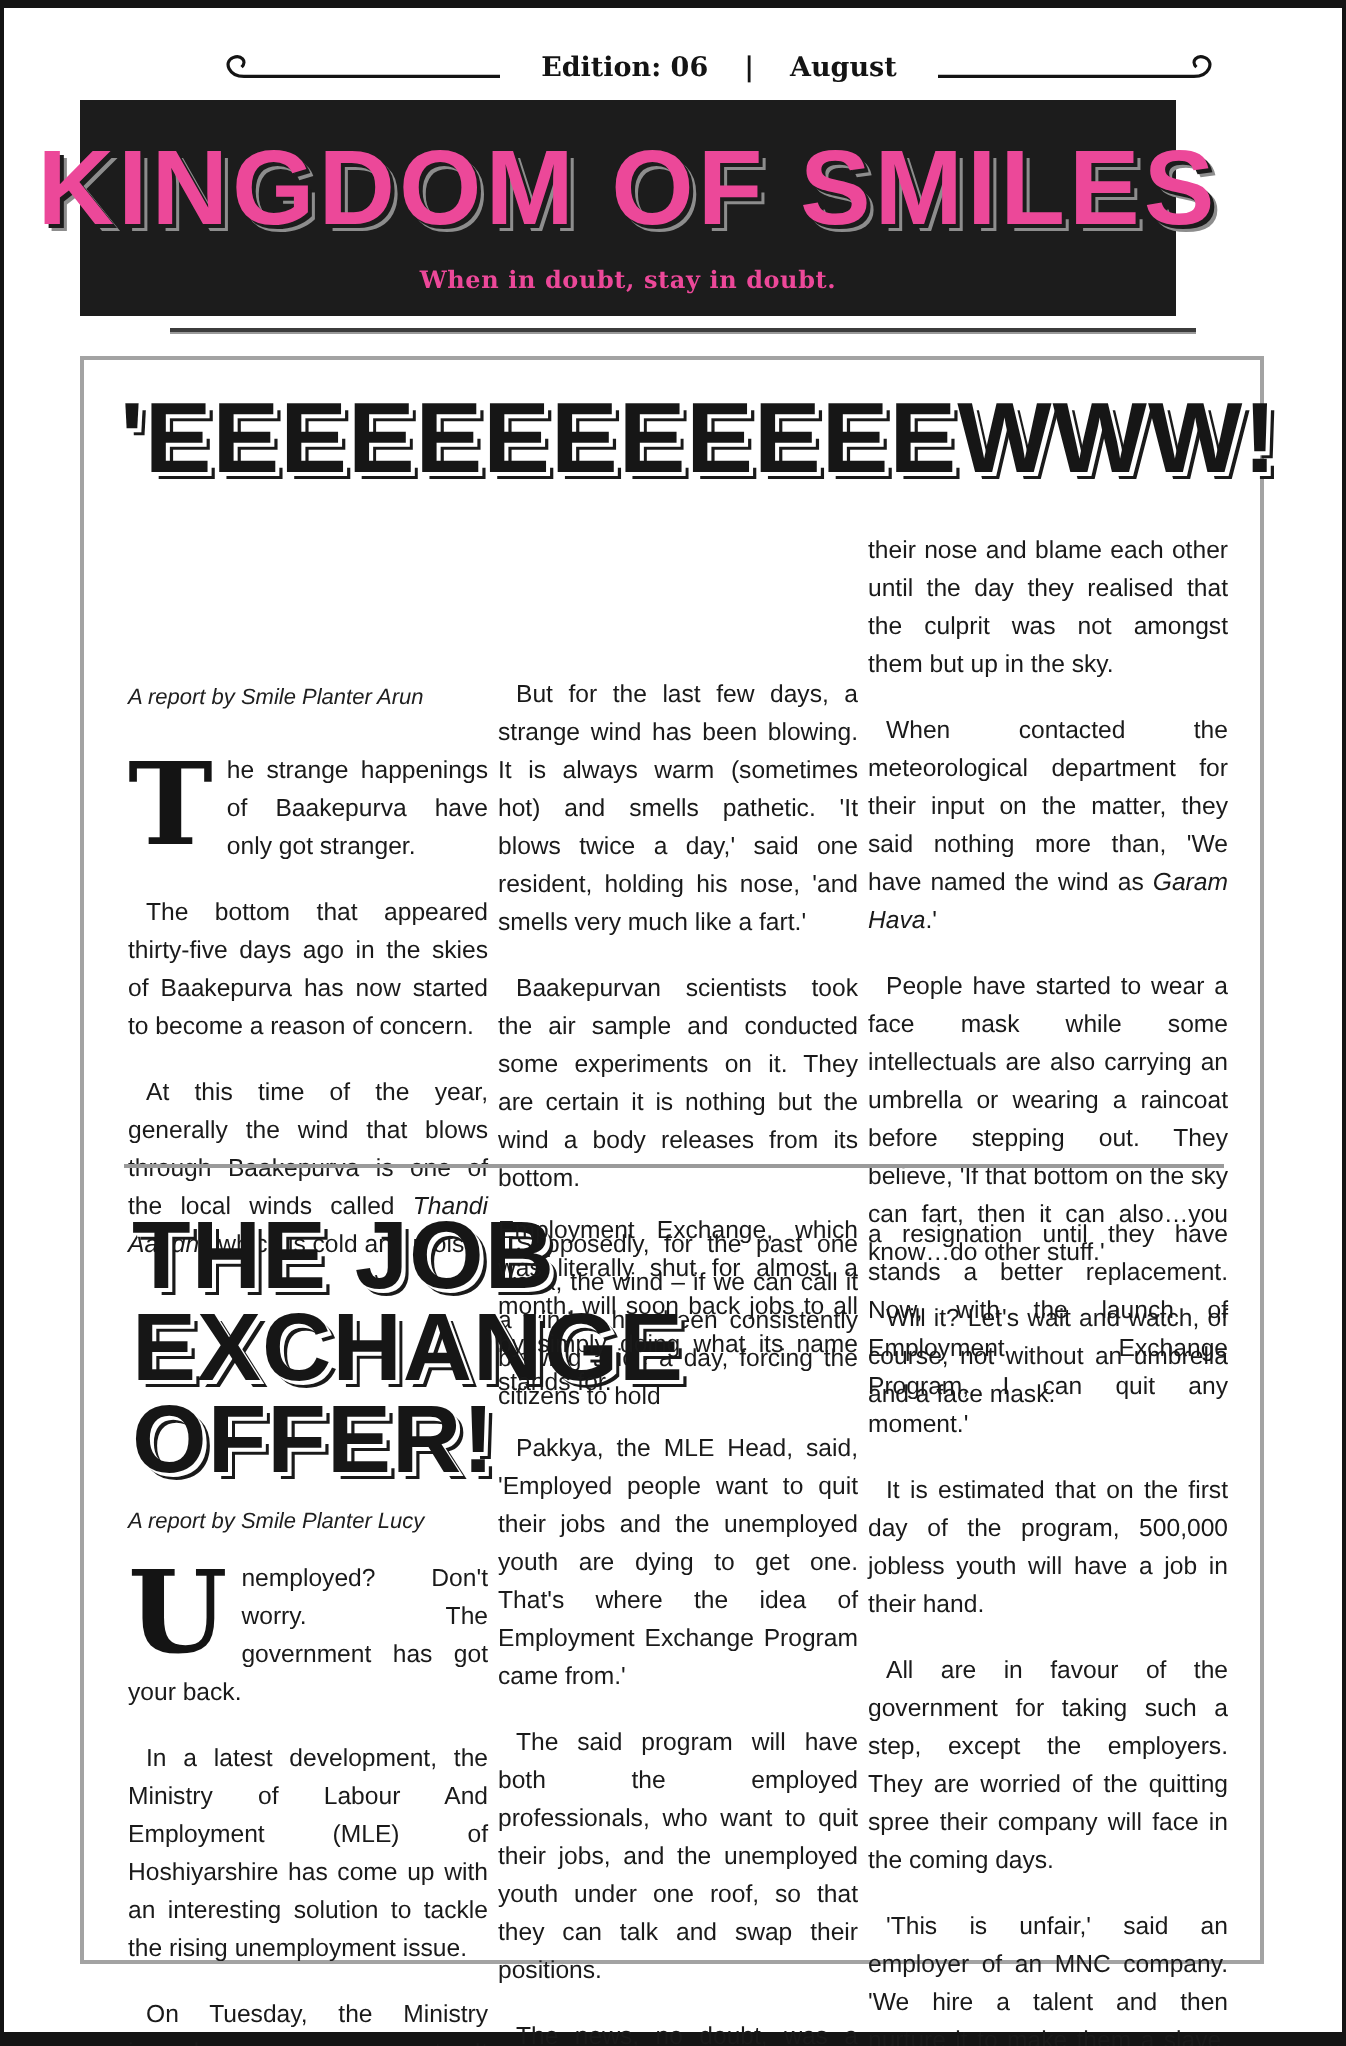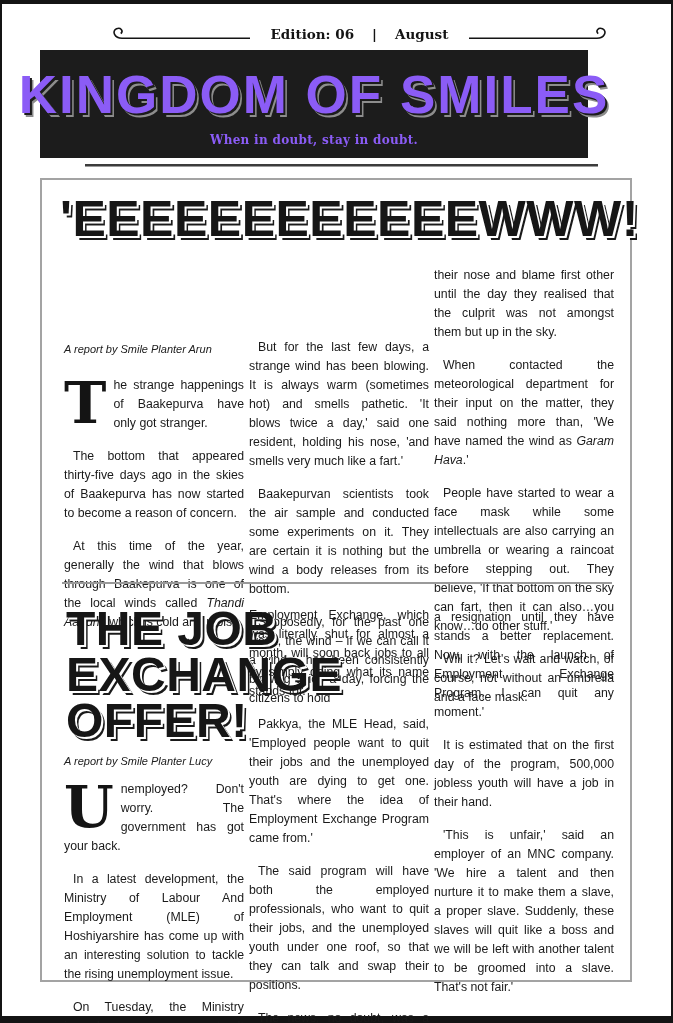--- a/index.html
+++ b/index.html
@@ -18,21 +18,21 @@
   .edition-row {
     position:absolute; top:26px; left:0; width:100%;
     display:flex; align-items:center; justify-content:center; gap:14px;
     font-family:"DejaVu Serif", serif; font-weight:bold; font-size:13.5px; color:#141414;padding-left:46px;
   }
   .edition-text { display:flex; align-items:center; gap:18px; padding:0 6px; }
   .flourish { display:block; }
 
   .banner {
     position:absolute; top:50px; left:40px; width:548px; height:108px;
-    background:#1c1c1c; color:#8b5cf6;
+    background:#1c1c1c; color:#ec4899;
     display:flex; flex-direction:column; align-items:center; justify-content:center;
   }
   .banner-title {
     font-weight:bold; font-size:53px; line-height:56px; letter-spacing:2px;
     text-shadow: 2px 2px 0 #1c1c1c, 3.5px 3.5px 0 #8d8d8d;
     white-space:nowrap; margin-top:6px;
   }
   .banner-tagline {
     font-family:"DejaVu Serif", serif; font-weight:bold; font-size:12px; margin-top:10px;
     letter-spacing:0.3px;
@@ -121,21 +121,21 @@
           <p>The bottom that appeared thirty-five days ago in the skies of Baakepurva has now started to become a reason of concern.</p>
           <p>At this time of the year, generally the wind that blows through Baakepurva is one of the local winds called <em>Thandi Aandhi</em>, which is cold and moist.</p>
         </div>
     </div>
     <div class="col a1c2">
         <p>But for the last few days, a strange wind has been blowing. It is always warm (sometimes hot) and smells pathetic. 'It blows twice a day,' said one resident, holding his nose, 'and smells very much like a fart.'</p>
         <p>Baakepurvan scientists took the air sample and conducted some experiments on it. They are certain it is nothing but the wind a body releases from its bottom.</p>
         <p>Supposedly, for the past one week, the wind – if we can call it a wind – has been consistently blowing twice a day, forcing the citizens to hold</p>
       </div>
     <div class="col a1c3">
-        <p class="cont">their nose and blame first other until the day they realised that the culprit was not amongst them but up in the sky.</p>
+        <p class="cont">their nose and blame each other until the day they realised that the culprit was not amongst them but up in the sky.</p>
         <p>When contacted the meteorological department for their input on the matter, they said nothing more than, 'We have named the wind as <em>Garam Hava</em>.'</p>
         <p>People have started to wear a face mask while some intellectuals are also carrying an umbrella or wearing a raincoat before stepping out. They believe, 'If that bottom on the sky can fart, then it can also…you know…do other stuff.'</p>
         <p>Will it? Let's wait and watch, of course, not without an umbrella and a face mask.</p>
       </div>
 
     <div class="art-divider"></div>
 
     <div class="display h2-line h2-l1">THE JOB</div>
     <div class="display h2-line h2-l2">EXCHANGE</div>
     <div class="display h2-line h2-l3">OFFER!</div>
@@ -148,16 +148,17 @@
       </div>
     <div class="col a2c2">
         <p class="cont">Employment Exchange, which was literally shut for almost a month, will soon back jobs to all by simply doing what its name stands for.</p>
         <p>Pakkya, the MLE Head, said, 'Employed people want to quit their jobs and the unemployed youth are dying to get one. That's where the idea of Employment Exchange Program came from.'</p>
         <p>The said program will have both the employed professionals, who want to quit their jobs, and the unemployed youth under one roof, so that they can talk and swap their positions.</p>
         <p>The news, no doubt, was a new ray of hope for the unemployed youth, but it was also received well by the working professionals.</p>
       </div>
     <div class="col a2c3">
         <p class="cont">a resignation until they have stands a better replacement. Now, with the launch of Employment Exchange Program, I can quit any moment.'</p>
         <p>It is estimated that on the first day of the program, 500,000 jobless youth will have a job in their hand.</p>
+        <p>All are in favour of the government for taking such a step, except the employers. They are worried of the quitting spree their company will face in the coming days.</p>
         <p>'This is unfair,' said an employer of an MNC company. 'We hire a talent and then nurture it to make them a slave, a proper slave. Suddenly, these slaves will quit like a boss and we will be left with another talent to be groomed into a slave. That's not fair.'</p>
       </div>
   </div>
 </div>
 
 </body></html>

